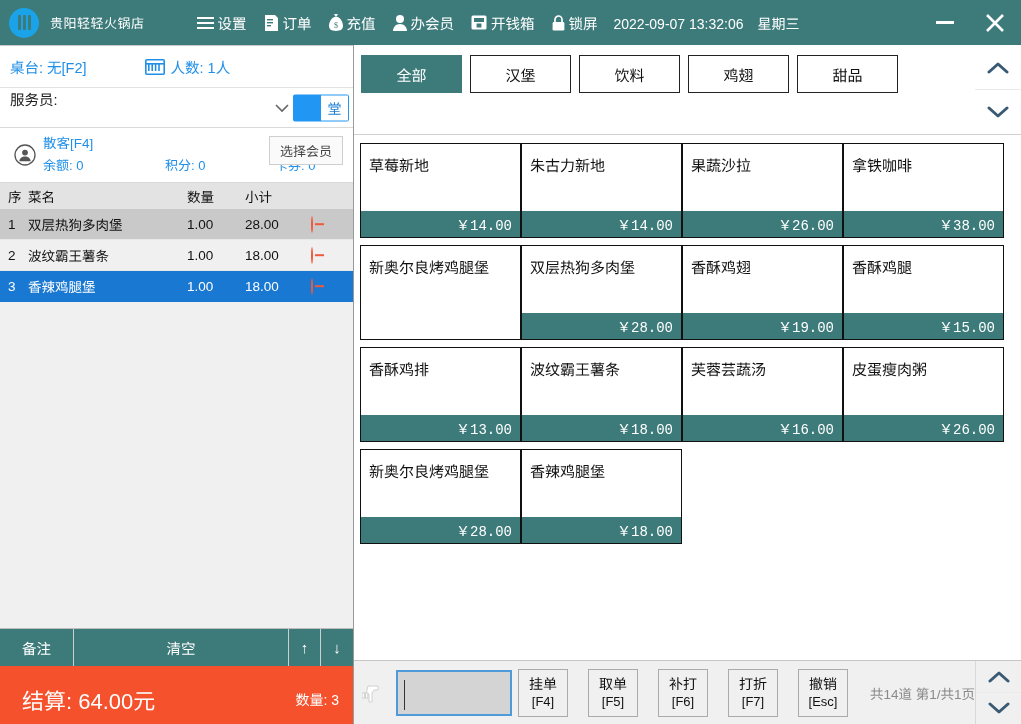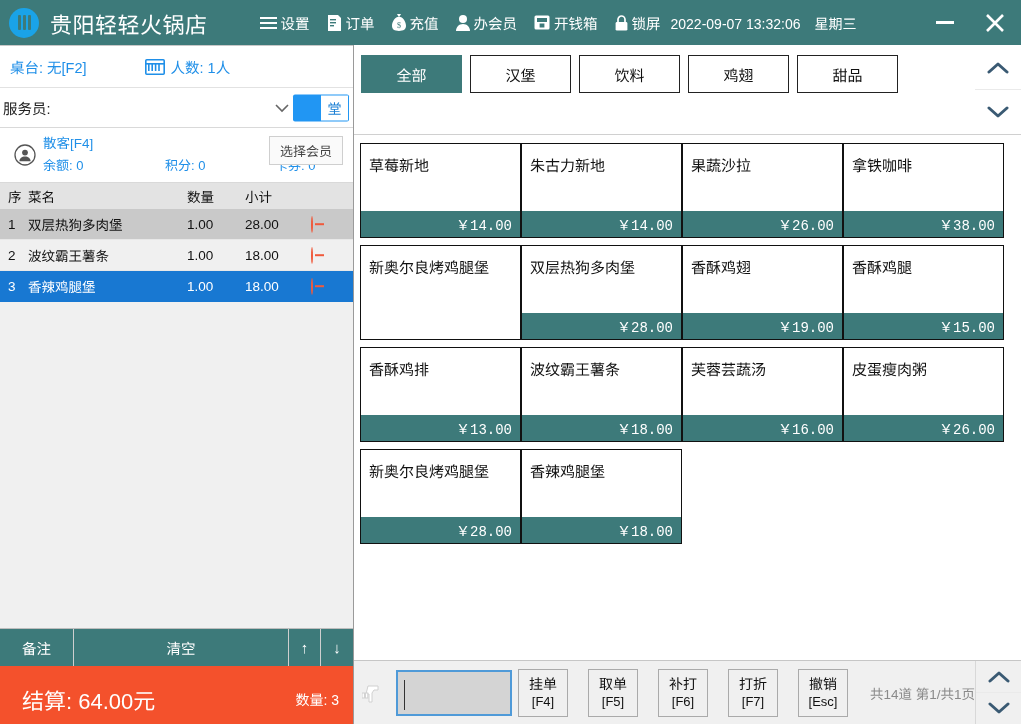--- a/index.html
+++ b/index.html
@@ -24,33 +24,33 @@
   .logo-wrap { width: 48px; display: flex; justify-content: center; align-items: center; }
   .logo-circle {
     width: 30px; height: 30px; border-radius: 50%;
     background: #1aa3e8; display: flex; align-items: center;
     justify-content: center; gap: 2px;
   }
   .logo-circle .tine {
     width: 3px; height: 15px; background: #3d7a7a; border-radius: 1px;
   }
   .app-title {
-    font-size: 22px; color: #fff; letter-spacing: .5px;
+    font-size: 13px; color: #fff; letter-spacing: .5px;
     margin-left: 2px; white-space: nowrap;
   }
   .menu-area {
     display: flex; align-items: center; gap: 17px; margin-left: 52px;
   }
   .menu-item {
     display: flex; align-items: center; gap: 4px;
     font-size: 14.5px; color: #fff; cursor: pointer; white-space: nowrap;
   }
   .menu-item .mi-ico { display: flex; align-items: center; }
   .clock {
-    font-size: 14px; color: #fff; margin-left: 10px; white-space: nowrap;
+    font-size: 14px; color: #fff; margin-left: 16px; white-space: nowrap;
   }
   .wk { margin-left: 10px; }
   .win-btns {
     position: absolute; right: 6px; top: 0; height: 45px;
     display: flex; align-items: center; gap: 10px;
   }
   .win-btn {
     width: 40px; height: 45px; display: flex; align-items: center;
     justify-content: center; cursor: pointer; color: #fff;
   }
@@ -73,23 +73,23 @@
     display: flex; align-items: center;
     border-bottom: 1px solid #e2e2e2;
     padding-left: 10px; color: #1f8fe8; font-size: 14.5px;
   }
   .table-row .tcell { display: flex; align-items: center; gap: 6px; }
   .tcell-people { margin-left: 58px; }
   .ppl-icon { display: inline-flex; }
 
   .server-row {
     height: 40px; flex: 0 0 40px;
-    display: flex; align-items: center; position: relative;
+    display: flex; align-items: flex-start; position: relative;
     border-bottom: 1px solid #d9d9d9;
-    padding-left: 3px;
+    padding-left: 10px;
   }
   .server-label { font-size: 14.5px; color: #222; }
   .server-caret {
     position: absolute; right: 64px; top: 50%; transform: translateY(-50%);
     color: #555; cursor: pointer;
   }
   .dine-toggle {
     position: absolute; right: 4px; top: 50%; transform: translateY(-50%);
     width: 56px; height: 27px; background: #2196f3; border-radius: 2px;
     display: flex; align-items: center; justify-content: flex-end; cursor: pointer;

